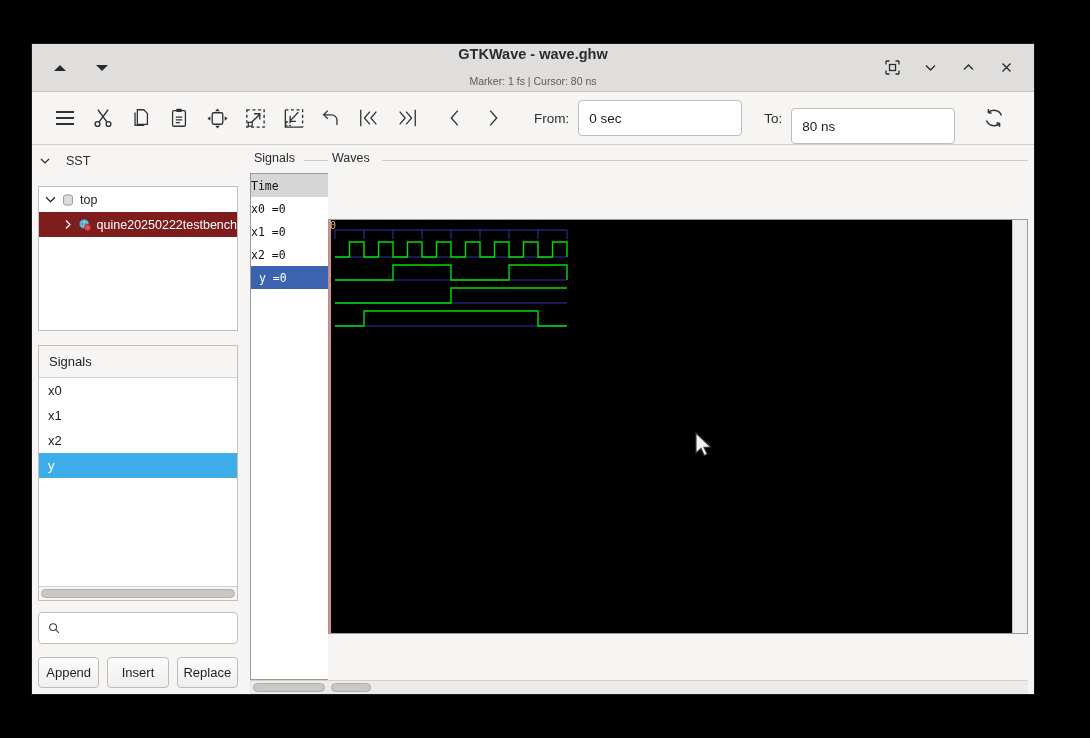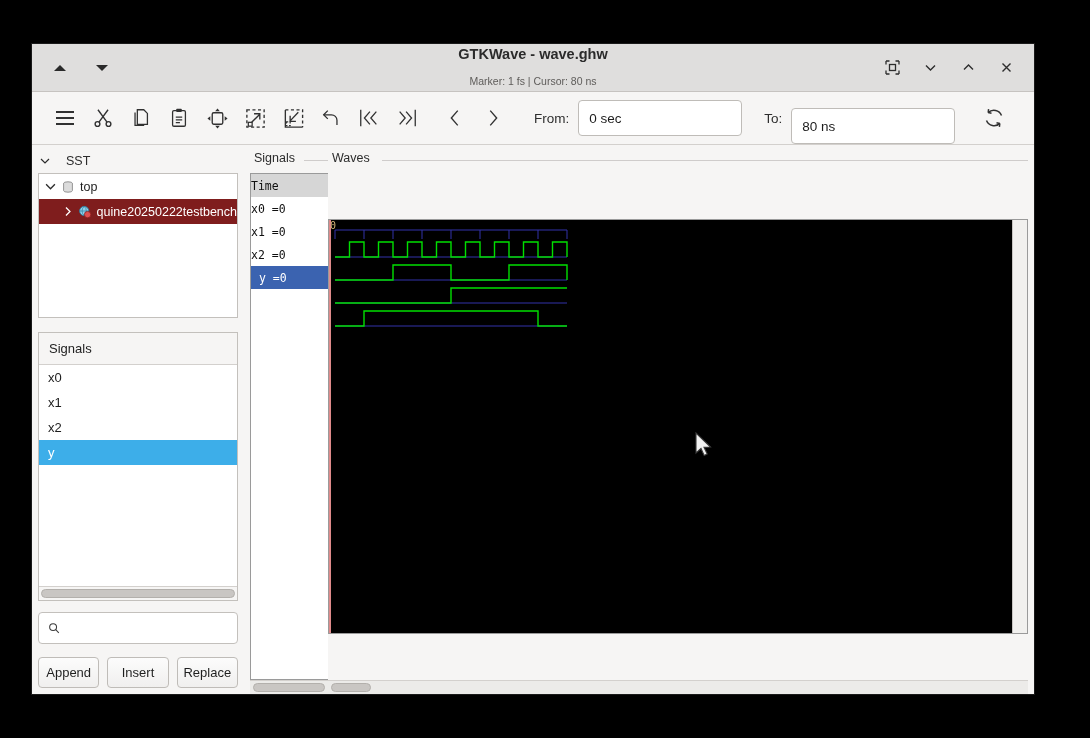--- a/index.html
+++ b/index.html
@@ -85,21 +85,21 @@
     background: #f6f5f4;
   }
   .sst-head { display: flex; align-items: center; gap: 16px; height: 20px; padding-left: 2px; }
   .sst-head span.lbl { font-size: 12.5px; color: #2c2c2c; }
   .chev { width: 10px; height: 10px; }
 
   .tree-box {
     height: 145px; background: #fff;
     border: 1px solid #c3c0bc;
     overflow: hidden;
-    margin-top: 2px;
+    margin-top: 15px;
   }
   .tree-row { height: 25px; display: flex; align-items: center; font-size: 12.5px; color: #1e1e1e; padding-left: 6px; gap: 5px; white-space: nowrap;}
   .tree-row.sel { background: #7f1d1d; color: #fff; }
   .ind { display:inline-block; width: 14px; }
   .node-ico { width: 14px; height: 14px; flex: 0 0 14px; }
 
   .siglist-box {
     margin-top: 14px;
     flex: 1; min-height: 0;
     background: #fff;

